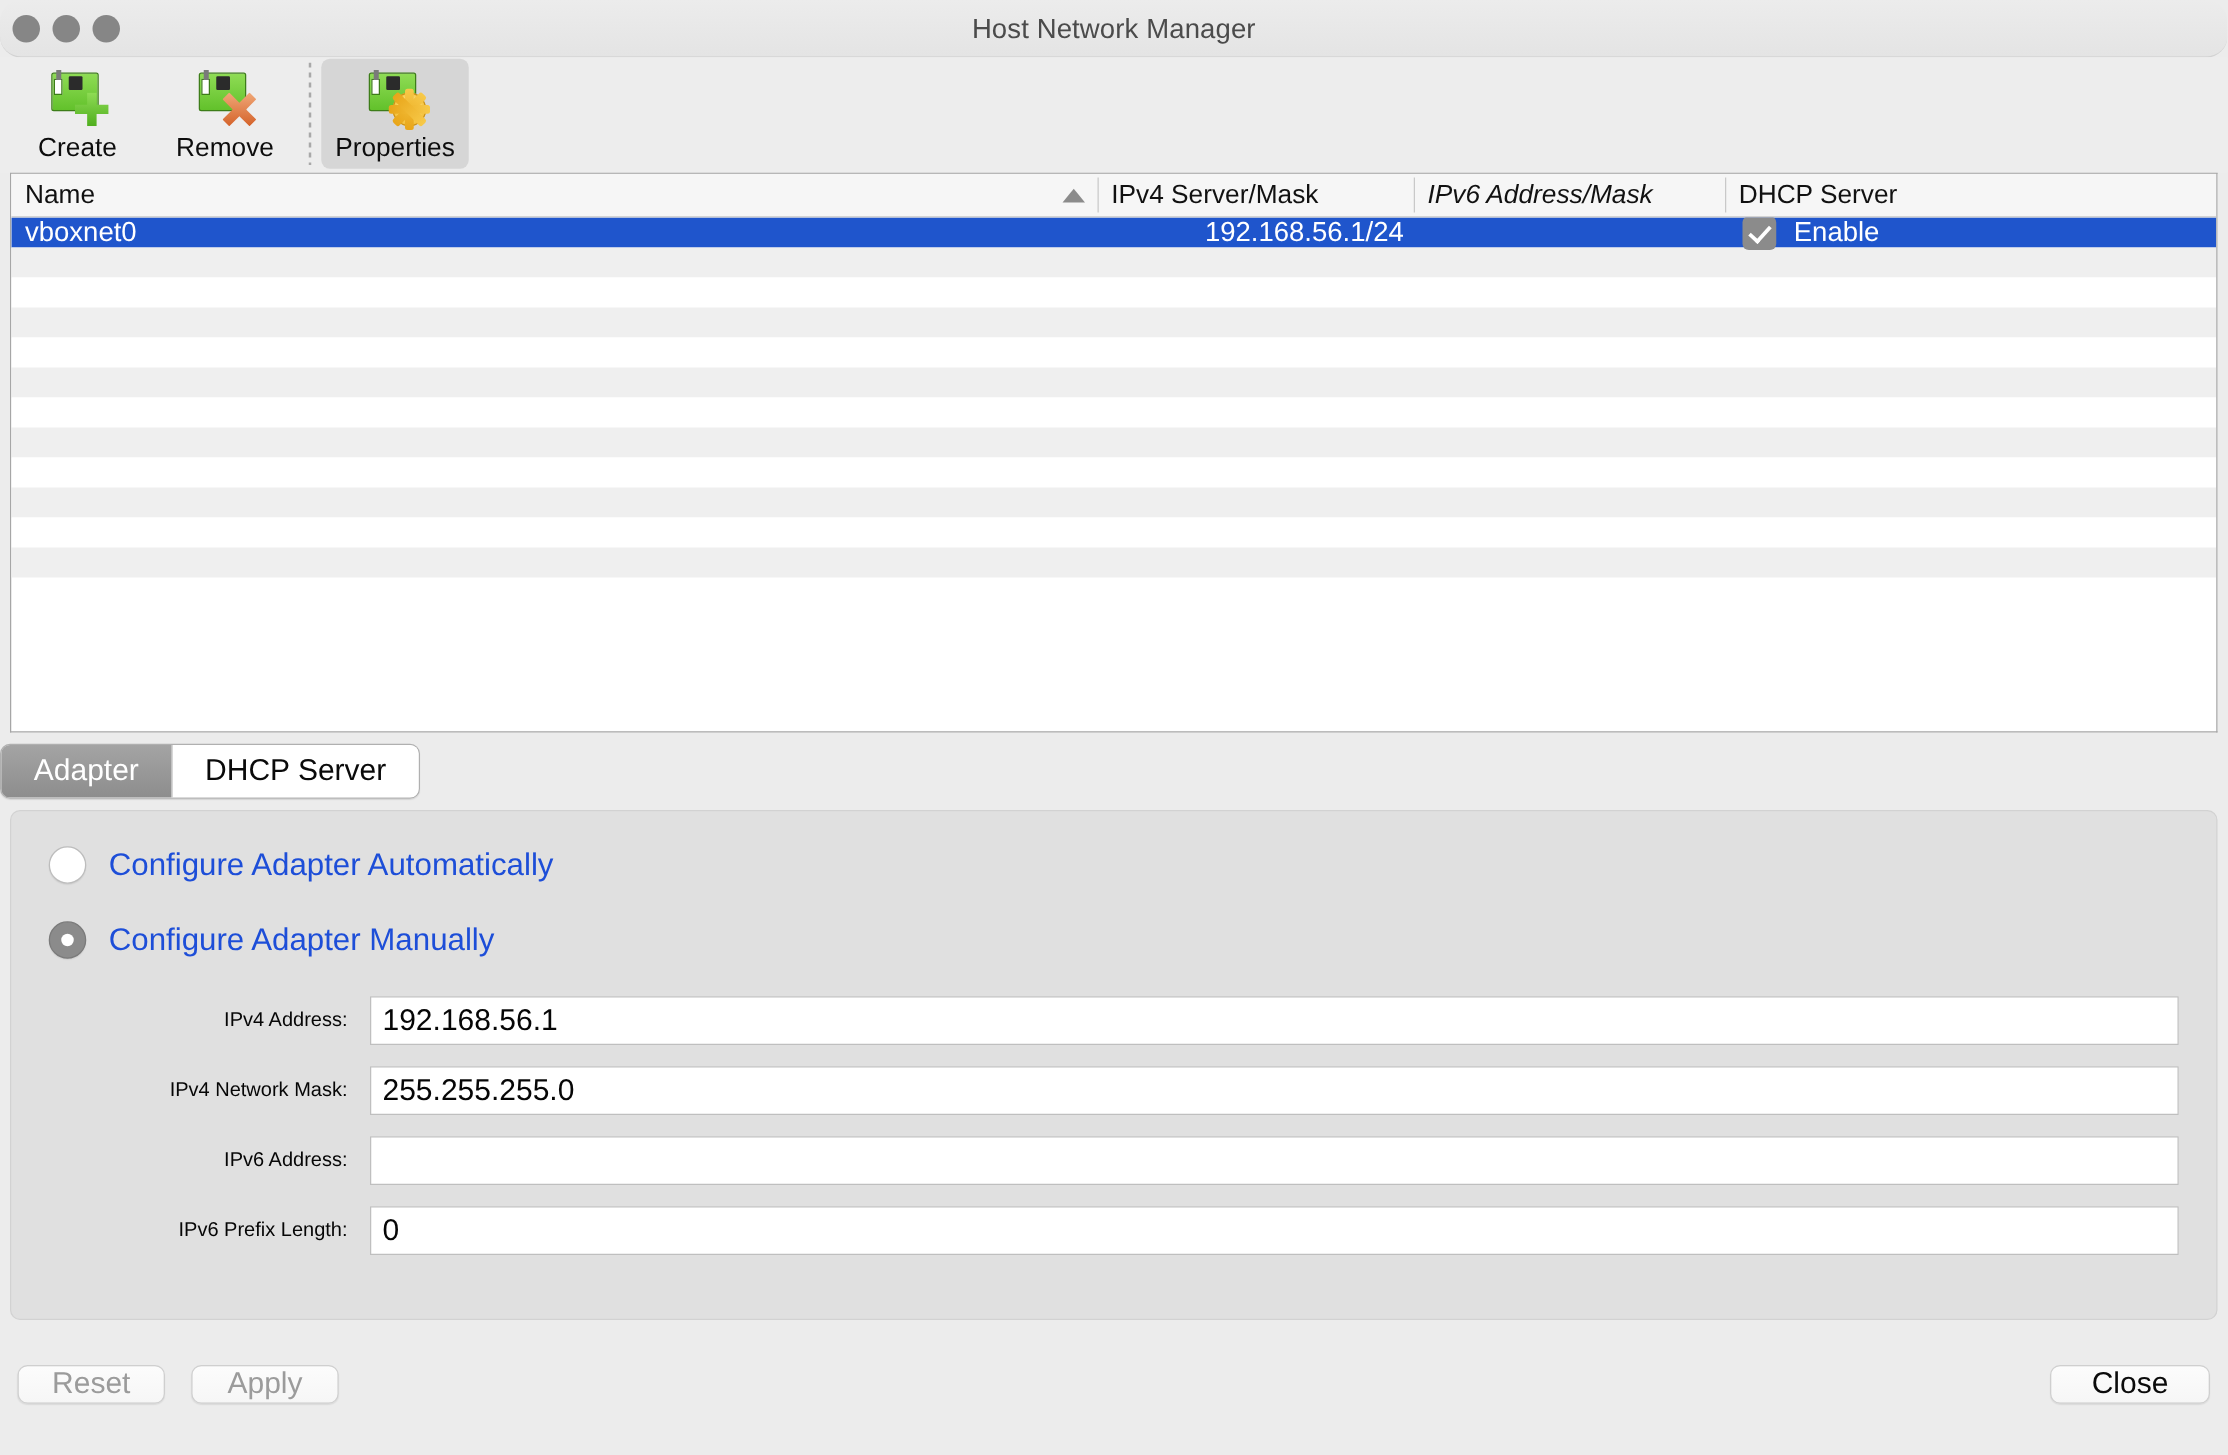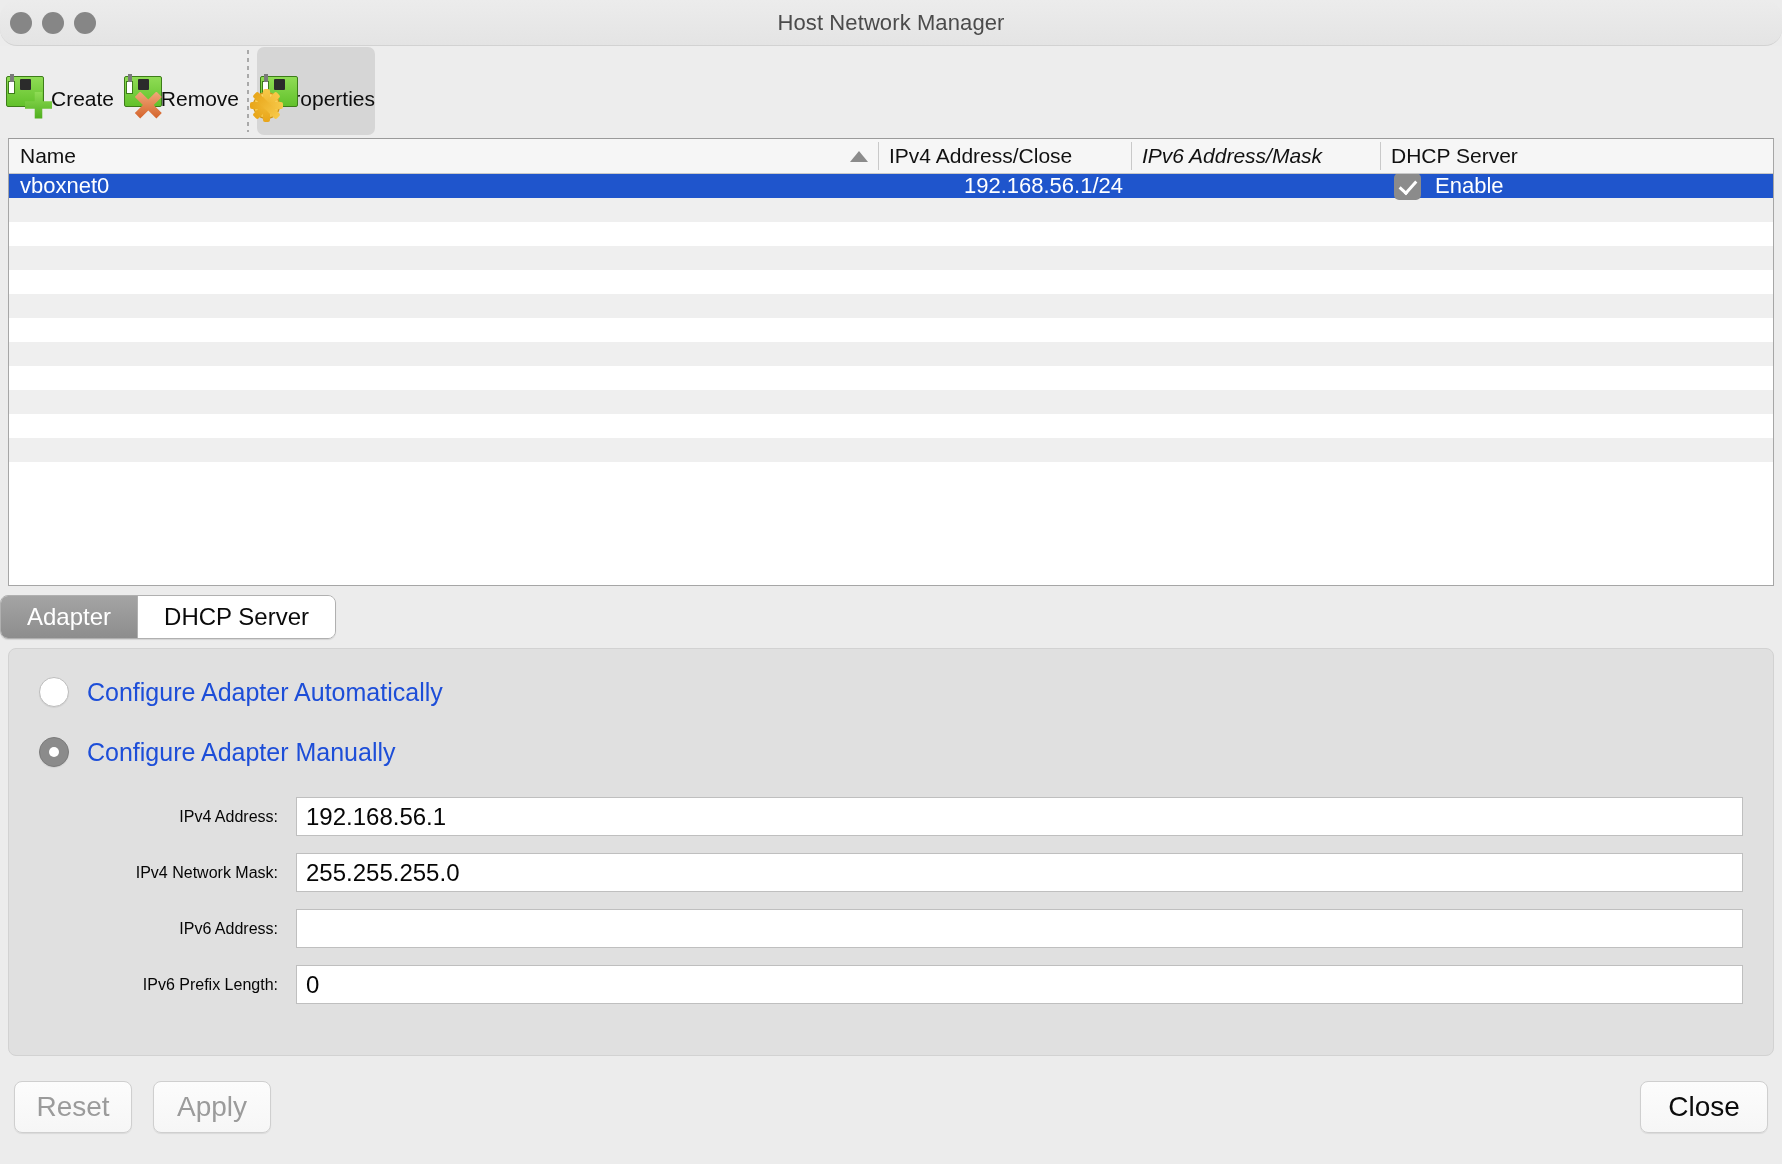--- a/index.html
+++ b/index.html
@@ -68,21 +68,21 @@
     align-items: flex-start;
     padding-left: 3px;
     box-sizing: border-box;
   }
   .tb-btn {
     width: 118px;
     height: 88px;
     margin-top: 1px;
     border-radius: 7px;
     display: flex;
-    flex-direction: row;
+    flex-direction: column;
     align-items: center;
     justify-content: flex-start;
     padding-top: 8px;
     box-sizing: border-box;
     background: transparent;
     border: none;
     cursor: default;
   }
   .tb-btn.selected {
     background: #d6d6d6;
@@ -394,28 +394,28 @@
 
   
   .footer {
     flex: 1;
     display: flex;
     align-items: center;
     padding: 0 14px 6px 14px;
     box-sizing: border-box;
   }
   .btn {
-    height: 52px;
+    height: 31px;
     min-width: 118px;
     padding: 3px 20px;
     border-radius: 8px;
     border: 1px solid #cfcfcf;
     background: linear-gradient(#fcfcfc, #f6f6f6);
     box-shadow: 0 1px 1px rgba(0,0,0,0.08);
-    font-size: 28px;
+    font-size: 24px;
     color: #0b0b0b;
     font-family: "Liberation Sans", sans-serif;
     cursor: default;
     display: flex;
     align-items: center;
     justify-content: center;
   }
   .btn.disabled { color: #9b9b9b; }
   .btn + .btn { margin-left: 21px; }
   .spacer { flex: 1; }
@@ -478,21 +478,21 @@
 
   </div>
 
   <div class="table-wrap">
     <div class="thead">
       <div class="th th-name">
         <span>Name</span>
         <span class="sort-arrow"></span>
       </div>
       <div class="th th-ipv4">
-        <span>IPv4 Address/Close</span>
+        <span>IPv4 Server/Mask</span>
       </div>
       <div class="th th-ipv6">
         <span>IPv6 Address/Mask</span>
       </div>
       <div class="th th-dhcp">
         <span>DHCP Server</span>
       </div>
     </div>
     <div class="tbody" id="tbody">
         <div class="trow selected">

